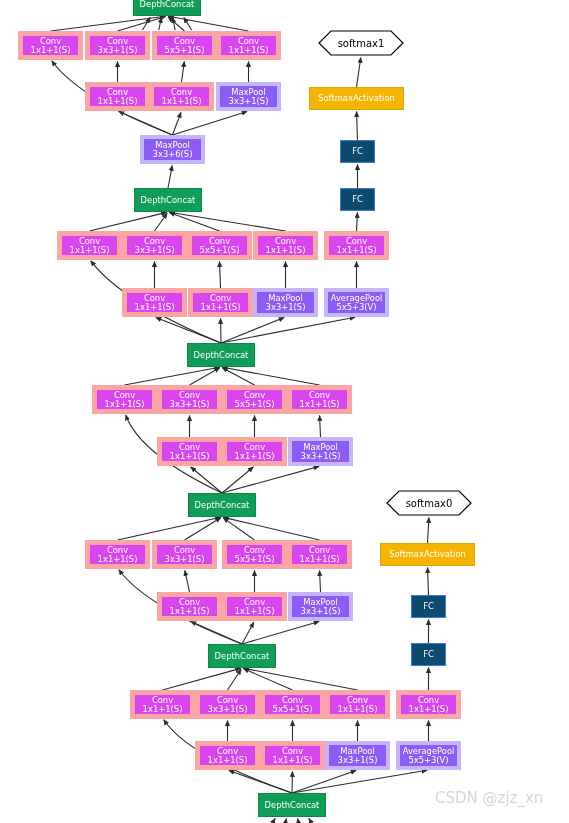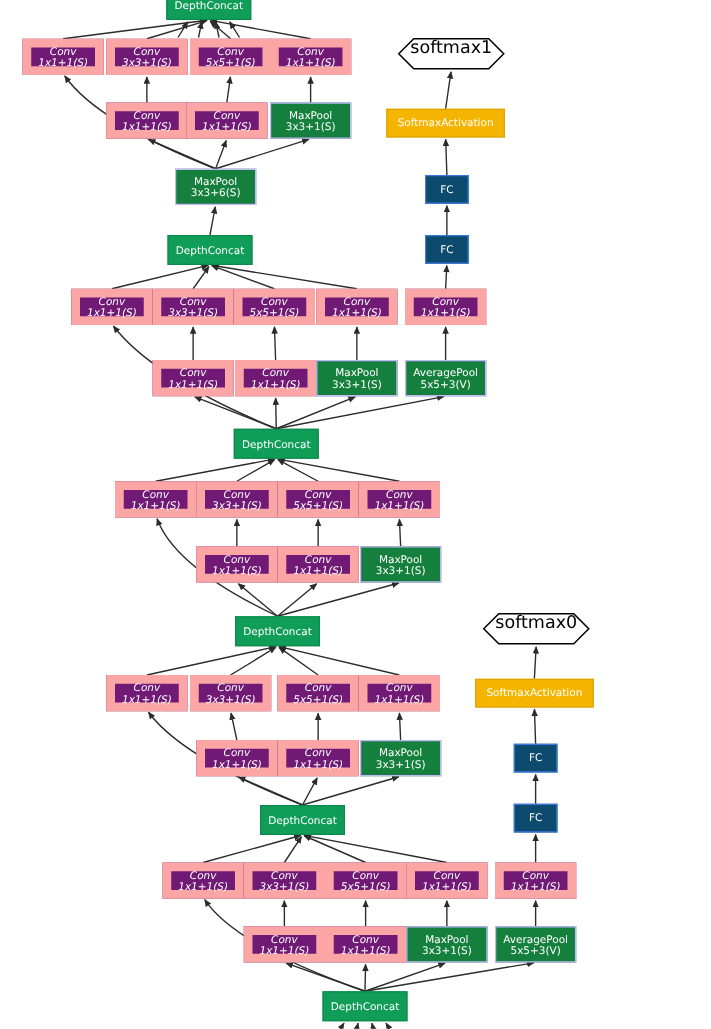--- a/index.html
+++ b/index.html
@@ -11,29 +11,29 @@
   svg.edges{position:absolute;left:0;top:0;width:569px;height:823px;pointer-events:none;}
   .node{
     position:absolute;box-sizing:border-box;
     display:flex;flex-direction:column;align-items:center;justify-content:center;
     color:#ffffff;text-align:center;line-height:1.05;
     font-size:8.4px;letter-spacing:0px;
     z-index:3;
   }
   .node .l1{display:block;}
   .node .l2{display:block;}
-  .conv{background:#701a75;border:7px solid #fca5a5;font-style:italic;}
-  .pool{background:#15803d;border:1px solid #c4b5fd;}
+  .conv{background:#d946ef;border:5px solid #fca5a5;}
+  .pool{background:#8b5cf6;border:4px solid #c4b5fd;}
   .concat{background:#0f9d58;border:1px solid #0c8a4d;}
   .softmaxact{background:#f4b400;border:1px solid #dfa400;}
   .fc{background:#0c4a6e;border:1px solid #3b79e0;}
   .octa{
     position:absolute;background:#ffffff;color:#000000;
-    display:flex;justify-content:center;
-    font-size:14px;z-index:3;
+    display:flex;align-items:center;justify-content:center;
+    font-size:10px;z-index:3;
   }
   .octa .shape{position:absolute;left:0;top:0;width:100%;height:100%;}
   .octa .txt{position:relative;z-index:2;}
   .watermark{
     position:absolute;color:#d6d6d6;font-size:15px;
     font-family:"DejaVu Sans", sans-serif;z-index:4;white-space:nowrap;
   }
 </style>
 </head>
 <body>
@@ -329,13 +329,14 @@
       </div>
       <div class="node pool" style="left: 325px; top: 741px; width: 65px; height: 29px;">
         <span class="l1">MaxPool</span>
         <span class="l2">3x3+1(S)</span>
       </div>
       <div class="node concat" style="left: 258px; top: 793px; width: 68px; height: 24px;">
         <span class="l1">DepthConcat</span>
       </div>
     </div>
 
+  <div class="watermark" style="left:435px;top:789px;">CSDN @zjz_xn</div>
 </div>
 
 </body></html>

